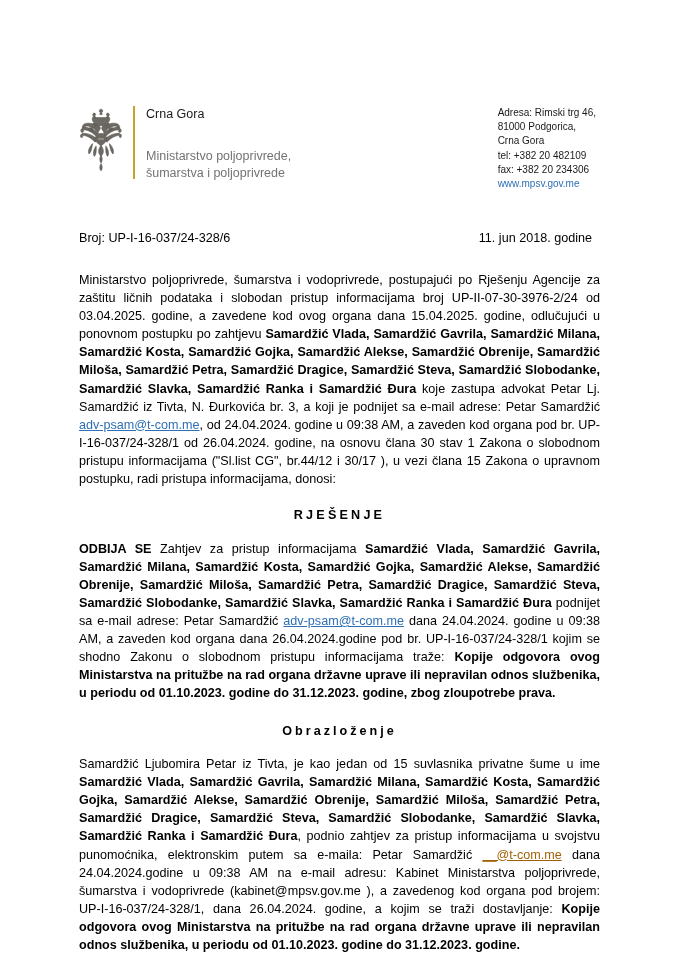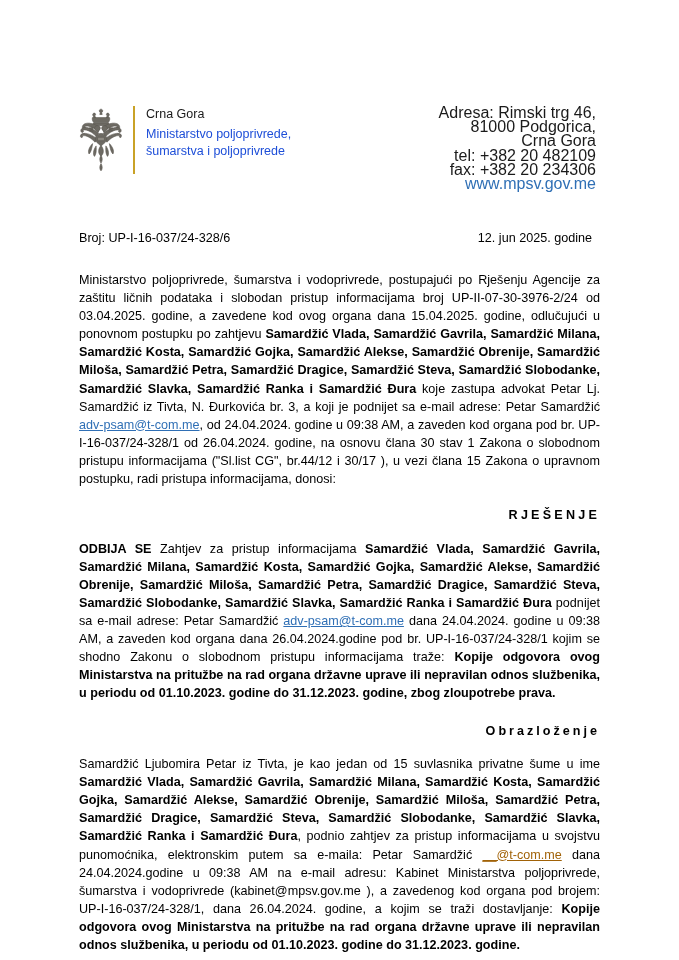--- a/index.html
+++ b/index.html
@@ -54,27 +54,27 @@
   }
   .lh-country {
     font-size: 12.5px;
     line-height: 19px;
     color: #1a1a1a;
     white-space: nowrap;
   }
   .lh-ministry {
     font-size: 12.5px;
     line-height: 17px;
-    color: #1d4ed8;
-    margin-top: 2px;
+    color: #737373;
+    margin-top: 24px;
     white-space: nowrap;
   }
   .lh-right {
-    text-align: right;
-    font-size: 16px;
+    text-align: left;
+    font-size: 10px;
     line-height: 14.2px;
     color: #1a1a1a;
     padding-top: 3px;
     margin-right: 4px;
     margin-left: 16px;
   }
   .lh-right .weblink {
     color: #2f6fb5;
     text-decoration: none;
   }
@@ -98,21 +98,21 @@
     line-height: 18.05px;
   }
   p.para {
     margin: 0;
     text-align: justify;
     text-justify: inter-word;
   }
   b, strong { font-weight: bold; }
 
   .heading {
-    text-align: right;
+    text-align: center;
     font-weight: bold;
     font-size: 12.6px;
     letter-spacing: 3.2px;
     margin: 18px 0 16px 0;
   }
   .heading.obraz {
     letter-spacing: 3.0px;
     margin: 20px 0 15px 0;
   }
 
@@ -189,21 +189,21 @@
       <div>81000 Podgorica,</div>
       <div>Crna Gora</div>
       <div>tel: +382 20 482109</div>
       <div>fax: +382 20 234306</div>
       <div><a class="weblink" href="#">www.mpsv.gov.me</a></div>
     </div>
   </div>
 
   <div class="refline">
     <span class="ref-no">Broj: UP-I-16-037/24-328/6</span>
-    <span class="ref-date">12. jun 2025. godine</span>
+    <span class="ref-date">11. jun 2018. godine</span>
   </div>
 
   <div class="body">
 
     <p class="para"><span>Ministarstvo poljoprivrede, šumarstva i vodoprivrede, postupajući po Rješenju Agencije za zaštitu ličnih podataka i slobodan pristup informacijama broj UP-II-07-30-3976-2/24 od 03.04.2025. godine, a zavedene kod ovog organa dana 15.04.2025. godine, odlučujući u ponovnom postupku po zahtjevu </span><b>Samardžić Vlada, Samardžić Gavrila, Samardžić Milana, Samardžić Kosta, Samardžić Gojka, Samardžić Alekse, Samardžić Obrenije, Samardžić Miloša, Samardžić Petra, Samardžić Dragice, Samardžić Steva, Samardžić Slobodanke, Samardžić Slavka, Samardžić Ranka i Samardžić Đura</b><span> koje zastupa advokat Petar Lj. Samardžić iz Tivta, N. Đurkovića br. 3, a koji je podnijet sa e-mail adrese: Petar Samardžić </span><a class="mail" href="#">adv-psam@t-com.me</a><span>, od 24.04.2024. godine u 09:38 AM, a zaveden kod organa pod br. UP-I-16-037/24-328/1 od 26.04.2024. godine, na osnovu člana 30 stav 1 Zakona o slobodnom pristupu informacijama ("Sl.list CG", br.44/12 i 30/17 ), u vezi člana 15 Zakona o upravnom postupku, radi pristupa informacijama, donosi:</span></p>
 
     <div class="heading">RJEŠENJE</div>
 
     <p class="para"><b>ODBIJA SE</b><span> Zahtjev za pristup informacijama </span><b>Samardžić Vlada, Samardžić Gavrila, Samardžić Milana, Samardžić Kosta, Samardžić Gojka, Samardžić Alekse, Samardžić Obrenije, Samardžić Miloša, Samardžić Petra, Samardžić Dragice, Samardžić Steva, Samardžić Slobodanke, Samardžić Slavka, Samardžić Ranka i Samardžić Đura</b><span> podnijet sa e-mail adrese: Petar Samardžić </span><a class="mail" href="#">adv-psam@t-com.me</a><span> dana 24.04.2024. godine u 09:38 AM, a zaveden kod organa dana 26.04.2024.godine pod br. UP-I-16-037/24-328/1 kojim se shodno Zakonu o slobodnom pristupu informacijama traže: </span><b>Kopije odgovora ovog Ministarstva na pritužbe na rad organa državne uprave ili nepravilan odnos službenika, u periodu od 01.10.2023. godine do 31.12.2023. godine, zbog zloupotrebe prava.</b></p>
 

